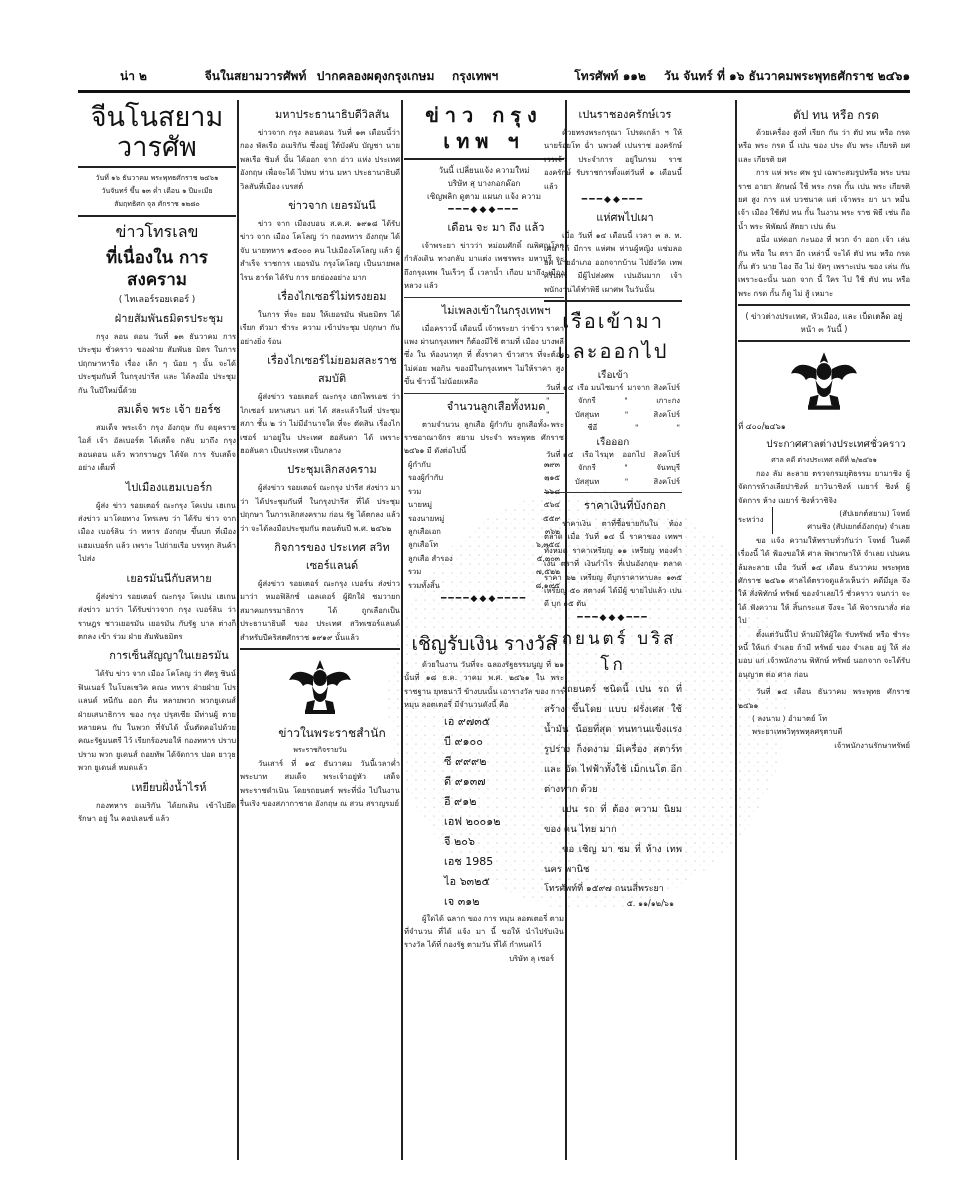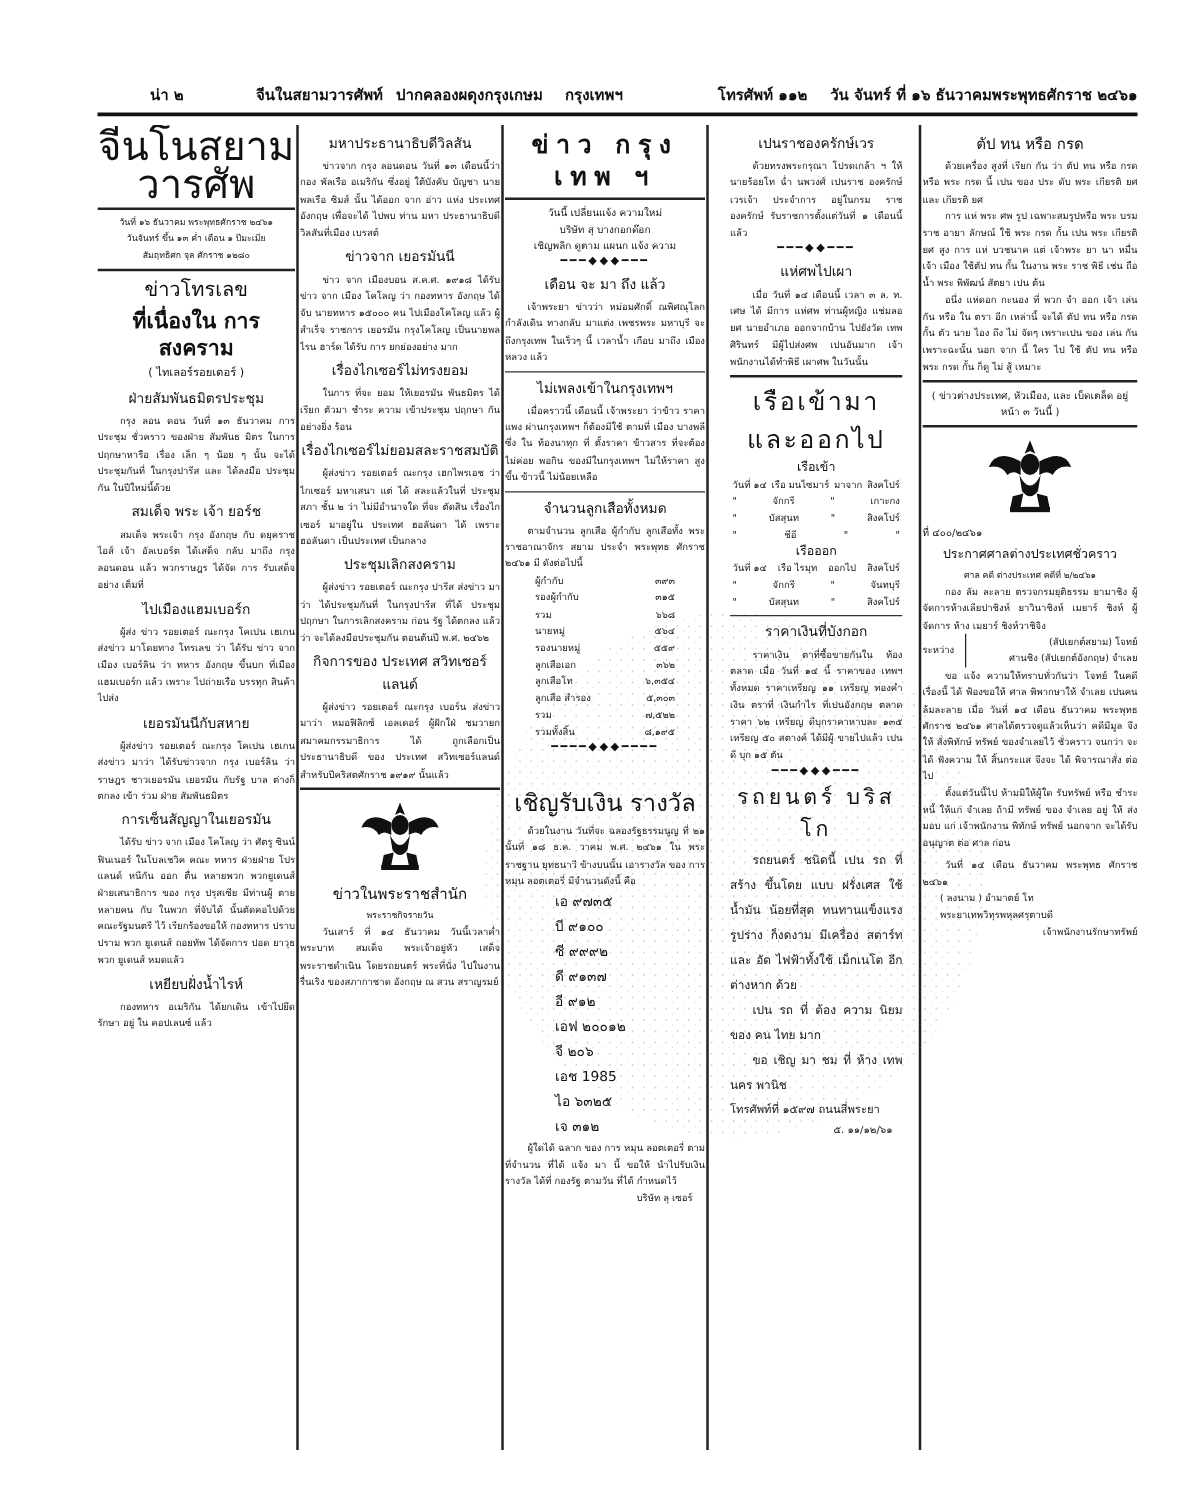--- a/index.html
+++ b/index.html
@@ -6,32 +6,32 @@
   body{width:953px;height:1200px;position:relative;overflow:hidden;font-family:"DejaVu Sans",sans-serif;color:#111;}
   .page{position:absolute;left:78px;top:60px;width:832px;height:1100px;}
   .masthead{position:absolute;left:0;top:0;width:832px;height:30px;display:flex;align-items:center;font-size:12px;font-weight:bold;}
   .masthead span{white-space:nowrap;text-align:right;}
   .mh-rule{position:absolute;left:0;top:30px;width:832px;height:3px;background:#111;}
   .col{position:absolute;top:40px;height:1060px;overflow:hidden;font-size:7.6px;line-height:13.4px;}
   .vrule{position:absolute;top:40px;width:2px;height:1060px;background:#222;}
   .c1{left:0;width:158px;}
   .c2{left:162px;width:160px;}
   .c3{left:326px;width:160px;}
-  .c4{left:506px;width:138px;}
+  .c4{left:466px;width:138px;}
   .c5{left:660px;width:172px;}
   .h-big{font-size:20px;font-weight:bold;text-align:center;line-height:26px;margin:2px 0;}
   .h-mid{font-size:15px;text-align:center;line-height:22px;margin:3px 0;}
-  .h-sm{font-size:11px;text-align:center;line-height:18px;margin:4px 0 2px;}
+  .h-sm{font-size:11px;text-align:center;line-height:18px;margin:4px 0 2px;padding-left:24px;}
   .h-xl{font-size:22px;text-align:center;line-height:30px;margin:2px 0;letter-spacing:2px;}
   .sub{font-size:7px;text-align:center;line-height:13px;}
   p{margin:0;text-align:justify;text-indent:18px;}
   .rule{height:2px;background:#222;margin:4px 0;}
   .rule-thin{height:1px;background:#333;margin:4px 0;}
   .orn{text-align:center;font-size:9px;letter-spacing:2px;line-height:12px;}
-  .row{display:flex;justify-content:space-between;padding:0 24px;}
+  .row{display:flex;justify-content:space-between;padding:0 4px;}
   .lotto{padding-left:40px;font-size:11px;line-height:20px;}
   .emblem{display:flex;justify-content:center;margin:6px 0;}
   .speckle{position:absolute;pointer-events:none;}
 </style>
 </head>
 <body>
 
 <div class="page">
 
   <div class="masthead">
@@ -39,21 +39,21 @@
     <span style="width:162px;">จีนในสยามวารศัพท์</span>
     <span style="width:130px;">ปากคลองผดุงกรุงเกษม</span>
     <span style="width:65px;">กรุงเทพฯ</span>
     <span style="width:150px;">โทรศัพท์ ๑๑๒</span>
     <span style="width:150px;">วัน จันทร์ ที่ ๑๖ ธันวาคม</span>
     <span>พระพุทธศักราช ๒๔๖๑</span>
   </div>
   <div class="mh-rule"></div>
 
   <div class="col c1">
-    <div class="h-xl" style="font-size:32px;letter-spacing:0;">จีนโนสยามวารศัพ</div>
+    <div class="h-xl" style="font-size:27px;letter-spacing:0;">จีนโนสยามวารศัพ</div>
     <div class="rule"></div>
     <div class="sub">วันที่ ๑๖ ธันวาคม พระพุทธศักราช ๒๔๖๑</div>
     <div class="sub">วันจันทร์ ขึ้น ๑๓ ค่ำ เดือน ๑ ปีมะเมีย</div>
     <div class="sub">สัมฤทธิศก จุล ศักราช ๑๒๘๐</div>
     <div class="rule"></div>
     <div class="h-mid" style="font-size:16px;">ข่าวโทรเลข</div>
     <div class="h-mid" style="font-size:17px;font-weight:bold;">ที่เนื่องใน การสงคราม</div>
     <div class="sub" style="font-size:9px;">( ไทเลอร์รอยเตอร์ )</div>
     <div class="h-sm">ฝ่ายสัมพันธมิตรประชุม</div>
     <p>กรุง ลอน ดอน วันที่ ๑๓ ธันวาคม การประชุม ชั่วคราว ของฝ่าย สัมพันธ มิตร ในการ ปฤกษาหารือ เรื่อง เล็ก ๆ น้อย ๆ นั้น จะได้ประชุมกันที่ ในกรุงปารีส และ ได้ลงมือ ประชุมกัน ในปีใหม่นี้ด้วย</p>

